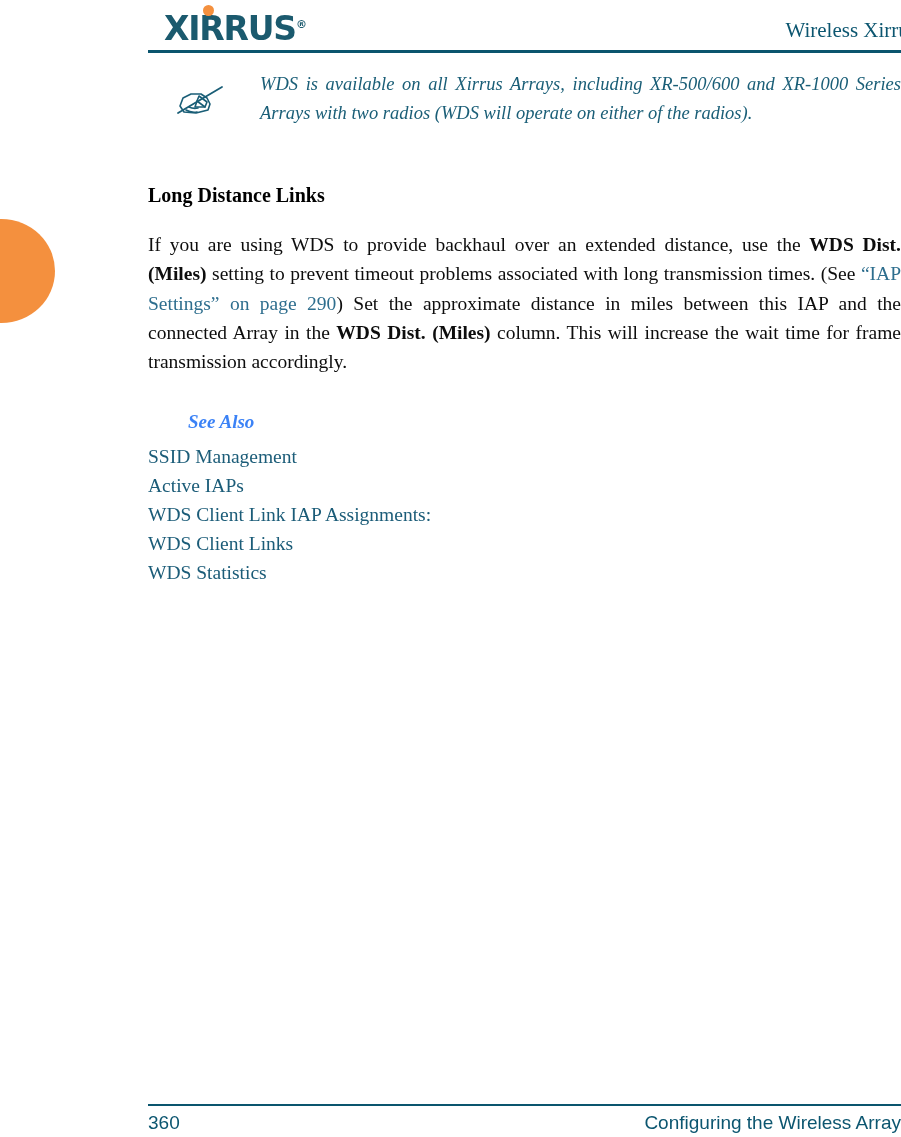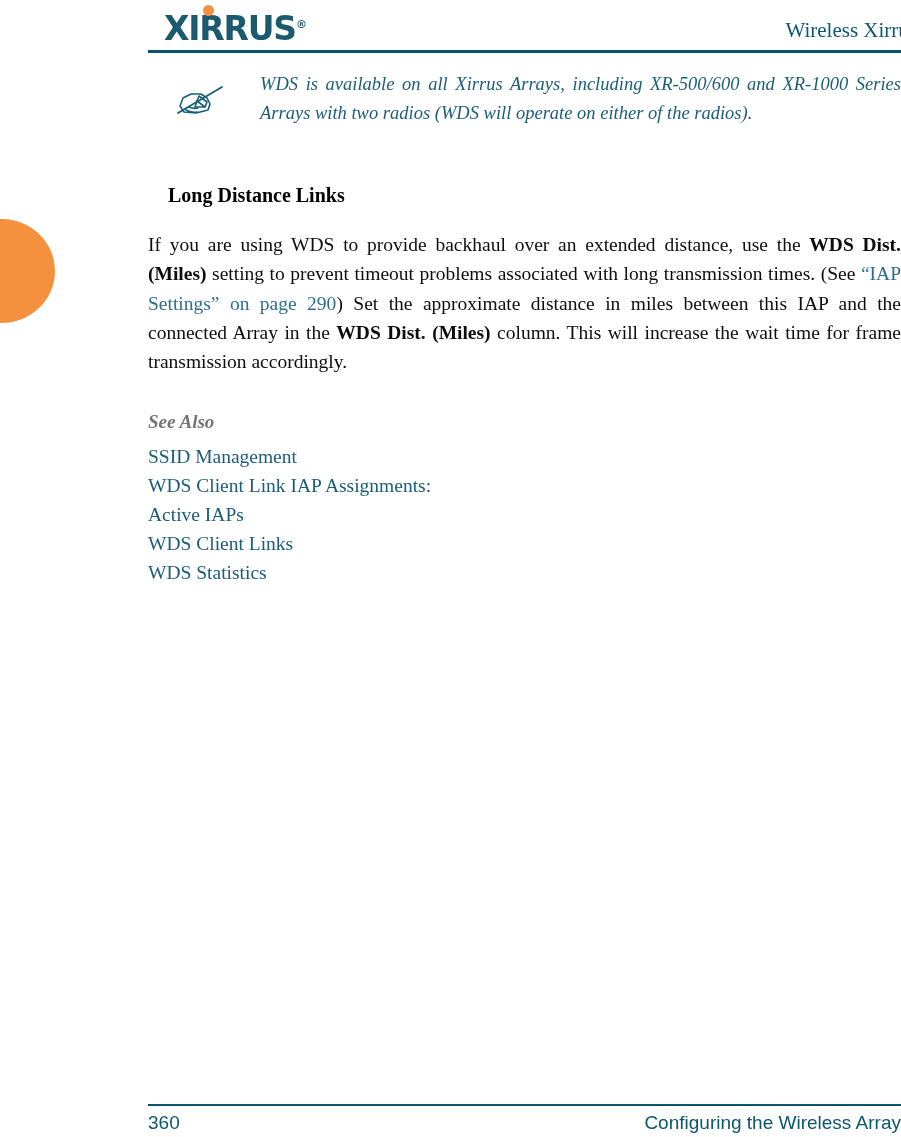--- a/index.html
+++ b/index.html
@@ -120,21 +120,20 @@
   }
 
   
   .section-heading {
     margin-top: 26px;
     font-family: "Liberation Serif", serif;
     font-weight: bold;
     font-size: 20px;
     color: #000000;
     line-height: 26px;
-    margin-left: 20px;
   }
   .body-para {
     margin-top: 22px;
     font-family: "Liberation Serif", serif;
     font-size: 19.5px;
     line-height: 29.3px;
     color: #0D0D0D;
     text-align: justify;
   }
   .body-para b {
@@ -144,22 +143,23 @@
     color: #2E6E8E;
   }
 
   
   .see-also-title {
     margin-top: 33px;
     font-family: "Liberation Serif", serif;
     font-weight: bold;
     font-style: italic;
     font-size: 19px;
-    color: #737373;
+    color: #3b82f6;
     line-height: 25px;
+    margin-left: 40px;
   }
   .see-also-list {
     margin-top: 8px;
   }
   .see-also-item {
     font-family: "Liberation Serif", serif;
     font-size: 19.5px;
     line-height: 29px;
     color: #1B5C78;
   }
@@ -229,22 +229,22 @@
       <div class="note-text">WDS is available on all Xirrus Arrays, including XR-500/600 and XR-1000 Series Arrays with two radios (WDS will operate on either of the radios).</div>
     </div>
 
     <div class="section-heading">Long Distance Links</div>
 
     <div class="body-para"><span>If you are using WDS to provide backhaul over an extended distance, use the </span><b>WDS Dist. (Miles)</b><span> setting to prevent timeout problems associated with long transmission times. (See </span><span class="xref">“IAP Settings” on page 290</span><span>) Set the approximate distance in miles between this IAP and the connected Array in the </span><b>WDS Dist. (Miles)</b><span> column. This will increase the wait time for frame transmission accordingly.</span></div>
 
     <div class="see-also-title">See Also</div>
     <div class="see-also-list">
       <div class="see-also-item">SSID Management</div>
+      <div class="see-also-item">Active IAPs</div>
       <div class="see-also-item">WDS Client Link IAP Assignments:</div>
-      <div class="see-also-item">Active IAPs</div>
       <div class="see-also-item">WDS Client Links</div>
       <div class="see-also-item">WDS Statistics</div>
     </div>
 
   </div>
 
   <div class="footer-rule"></div>
   <div class="footer">
     <div class="footer-page">360</div>
     <div class="footer-section">Configuring the Wireless Array</div>

